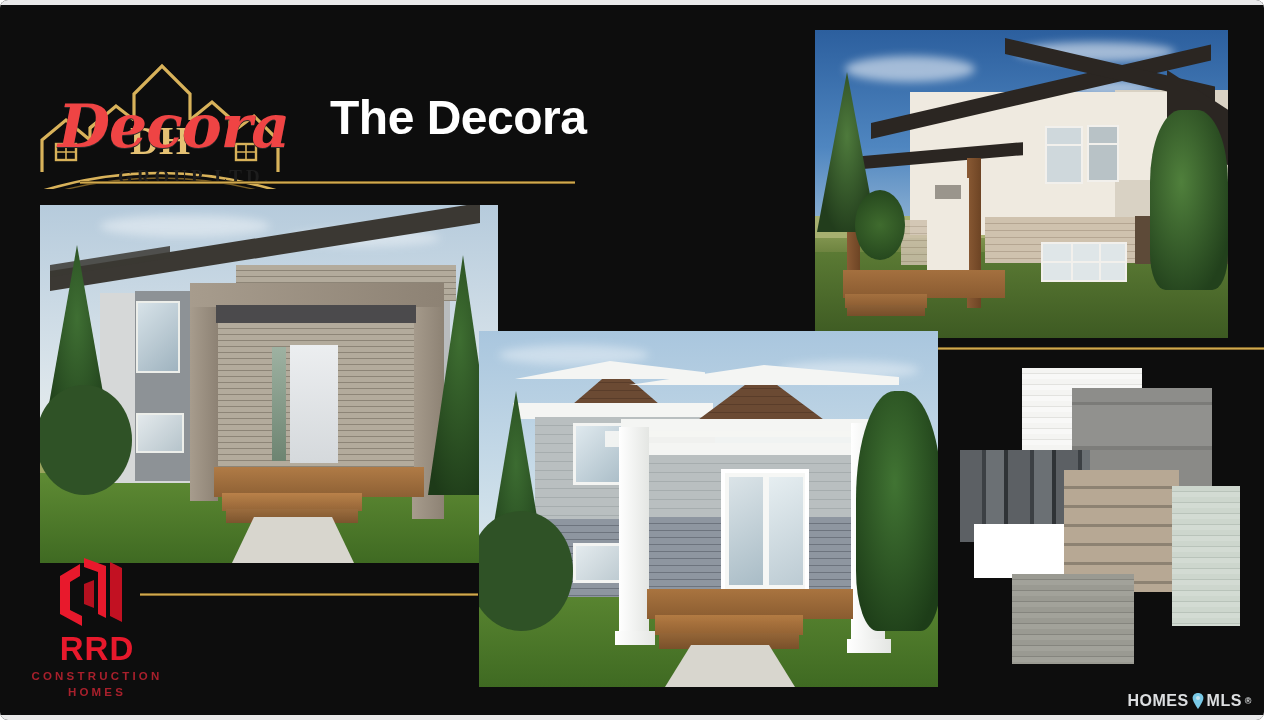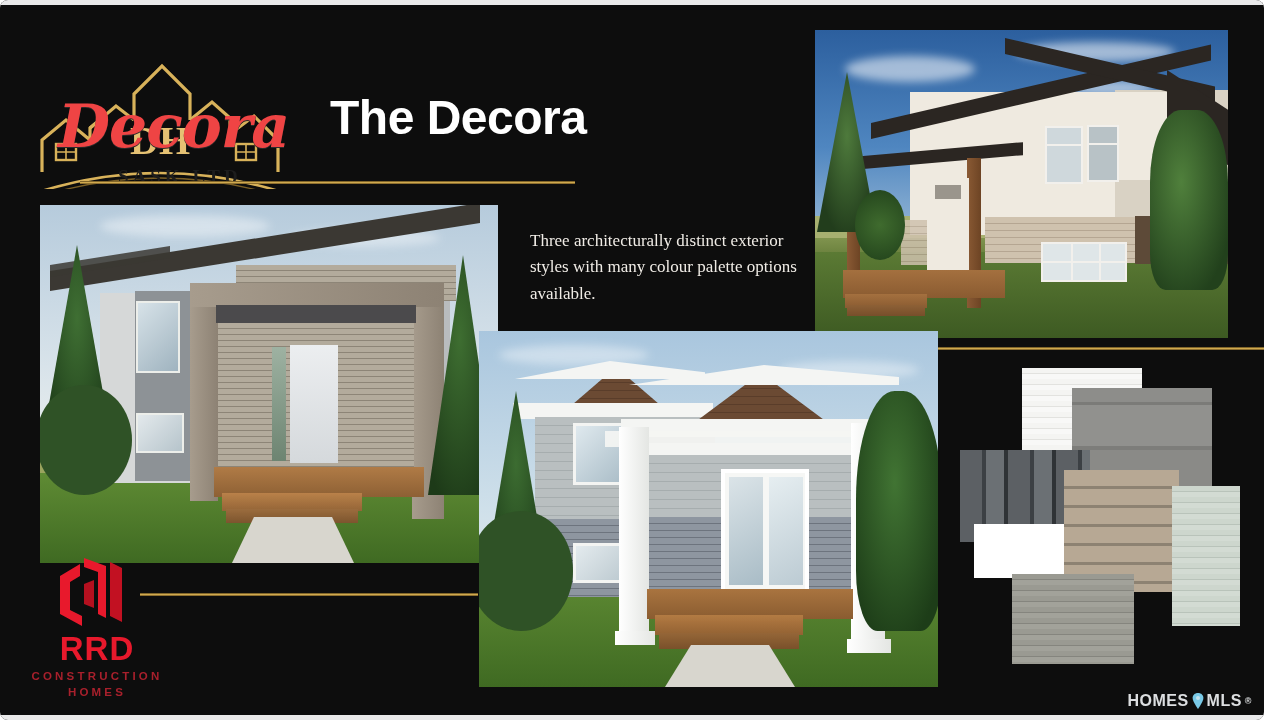--- a/index.html
+++ b/index.html
@@ -230,30 +230,29 @@
         <line x1="216" y1="120" x2="216" y2="136"></line>
         <line x1="206" y1="128" x2="226" y2="128"></line>
       </g>
 
       <text x="130" y="130" text-anchor="middle" font-family="Liberation Serif, serif" font-size="40" font-weight="700" fill="#e5c173">DH</text>
 
       <path d="M2 170 Q130 128 258 170" fill="none" stroke="#d8b25a" stroke-width="2.6"></path>
       <path d="M2 175 Q130 133 258 175" fill="none" stroke="#7a5f26" stroke-width="1.4"></path>
     </svg>
     <div class="logo-script">Decora</div>
-    <div class="logo-sub">SASK LTD.</div>
+    <div class="logo-sub">GROUP LTD.</div>
   </div>
 
   <div class="rule rule-logo"></div>
   <div class="rule rule-left"></div>
   <div class="rule rule-right"></div>
 
   <div class="title">The Decora</div>
 
-  <div class="blurb">Three architecturally distinct exterior styles with many colour palette options available.</div>
 
   <div class="photo ph-topright">
     <div class="sky-a"></div>
     <div class="cloud" style="left:30px;top:26px;width:130px;height:26px;"></div>
     <div class="cloud" style="left:200px;top:12px;width:160px;height:20px;"></div>
     <div class="cloud" style="left:250px;top:50px;width:90px;height:16px;"></div>
     <div class="ground-a2"></div>
     <div class="ground-a"></div>
 
     <div style="position:absolute;left:0;bottom:100px;width:240px;height:22px;background:#a7b070;"></div>

